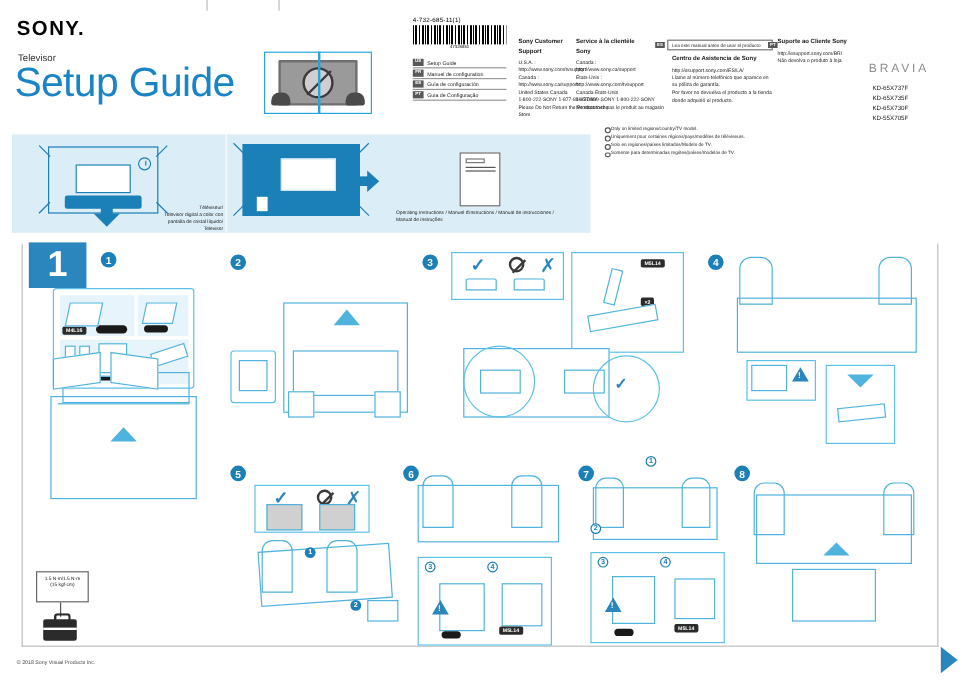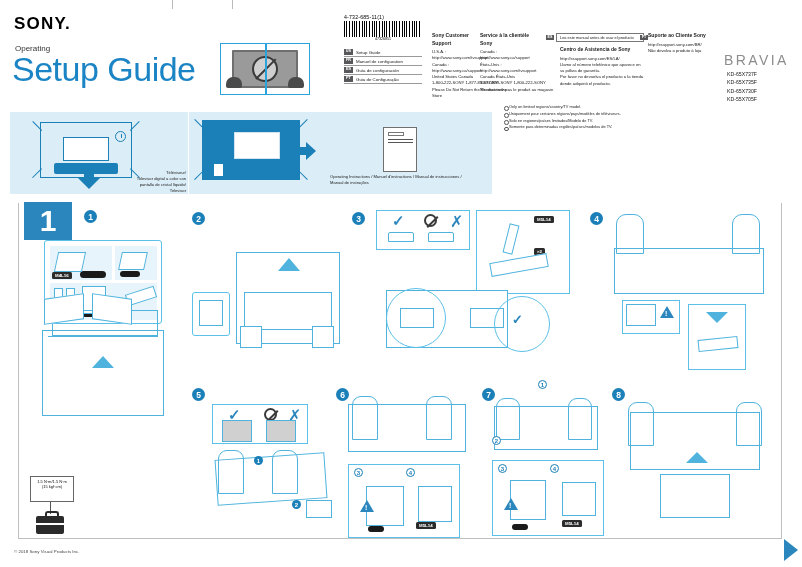--- a/index.html
+++ b/index.html
@@ -107,21 +107,21 @@
   }
   .es-flag, .pt-flag{
     position:absolute; width:8px; height:5px; background:#58585a; color:#fff;
     font-size:3.6px; text-align:center; line-height:5px; font-weight:bold;
   }
   .es-flag{ left:546px; top:35px; }
   .pt-flag{ left:640px; top:35px; }
 
   .bravia{
     position:absolute; left:724px; top:52px;
-    font-size:14px; letter-spacing:2.4px; color:#8d8d8d;
+    font-size:10px; letter-spacing:2.4px; color:#8d8d8d;
   }
   .models{
     position:absolute; left:727px; top:70px;
     font-size:5.2px; line-height:1.62; color:#1a1a1a;
   }
 
   .notes{
     position:absolute; left:504px; top:104px;
     font-size:3.9px; line-height:1.75; color:#222;
   }
@@ -295,21 +295,21 @@
 </style>
 </head>
 <body>
 
 <div class="page">
 
   <div class="crop-mark" style="left:172px;top:0;width:1px;height:9px;"></div>
   <div class="crop-mark" style="left:232px;top:0;width:1px;height:9px;"></div>
 
   <div class="sony-logo"><span>SONY</span><span class="dot">.</span></div>
-  <div class="television-label">Operating</div>
+  <div class="television-label">Televisor</div>
   <div class="setup-guide-title">Setup Guide</div>
 
   <div class="notouch-box">
     <div class="screen"></div>
     <div class="handL"></div>
     <div class="handR"></div>
     <div class="prohibit"></div>
     <div class="vline"></div>
   </div>
 

